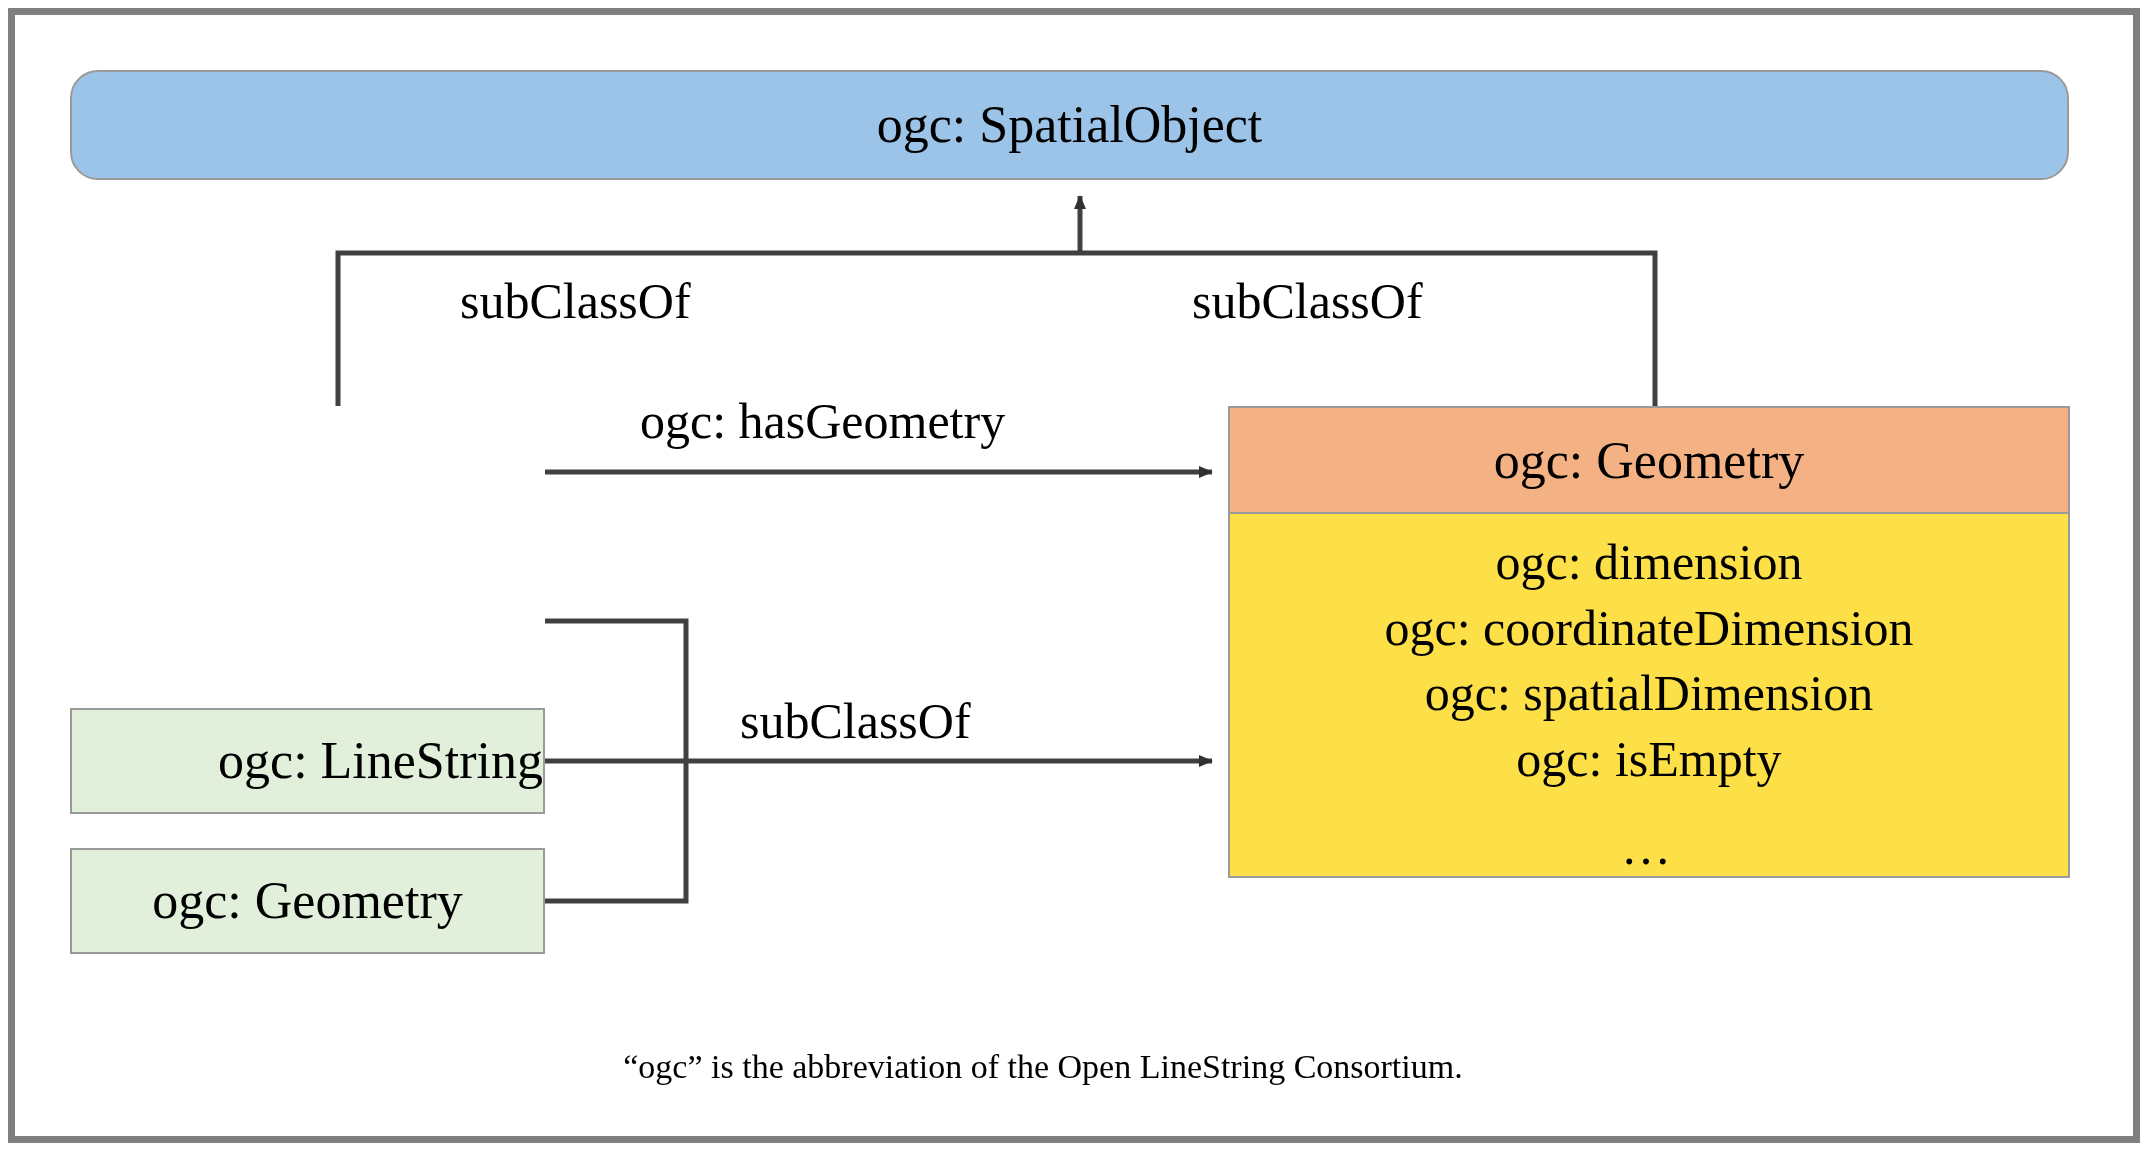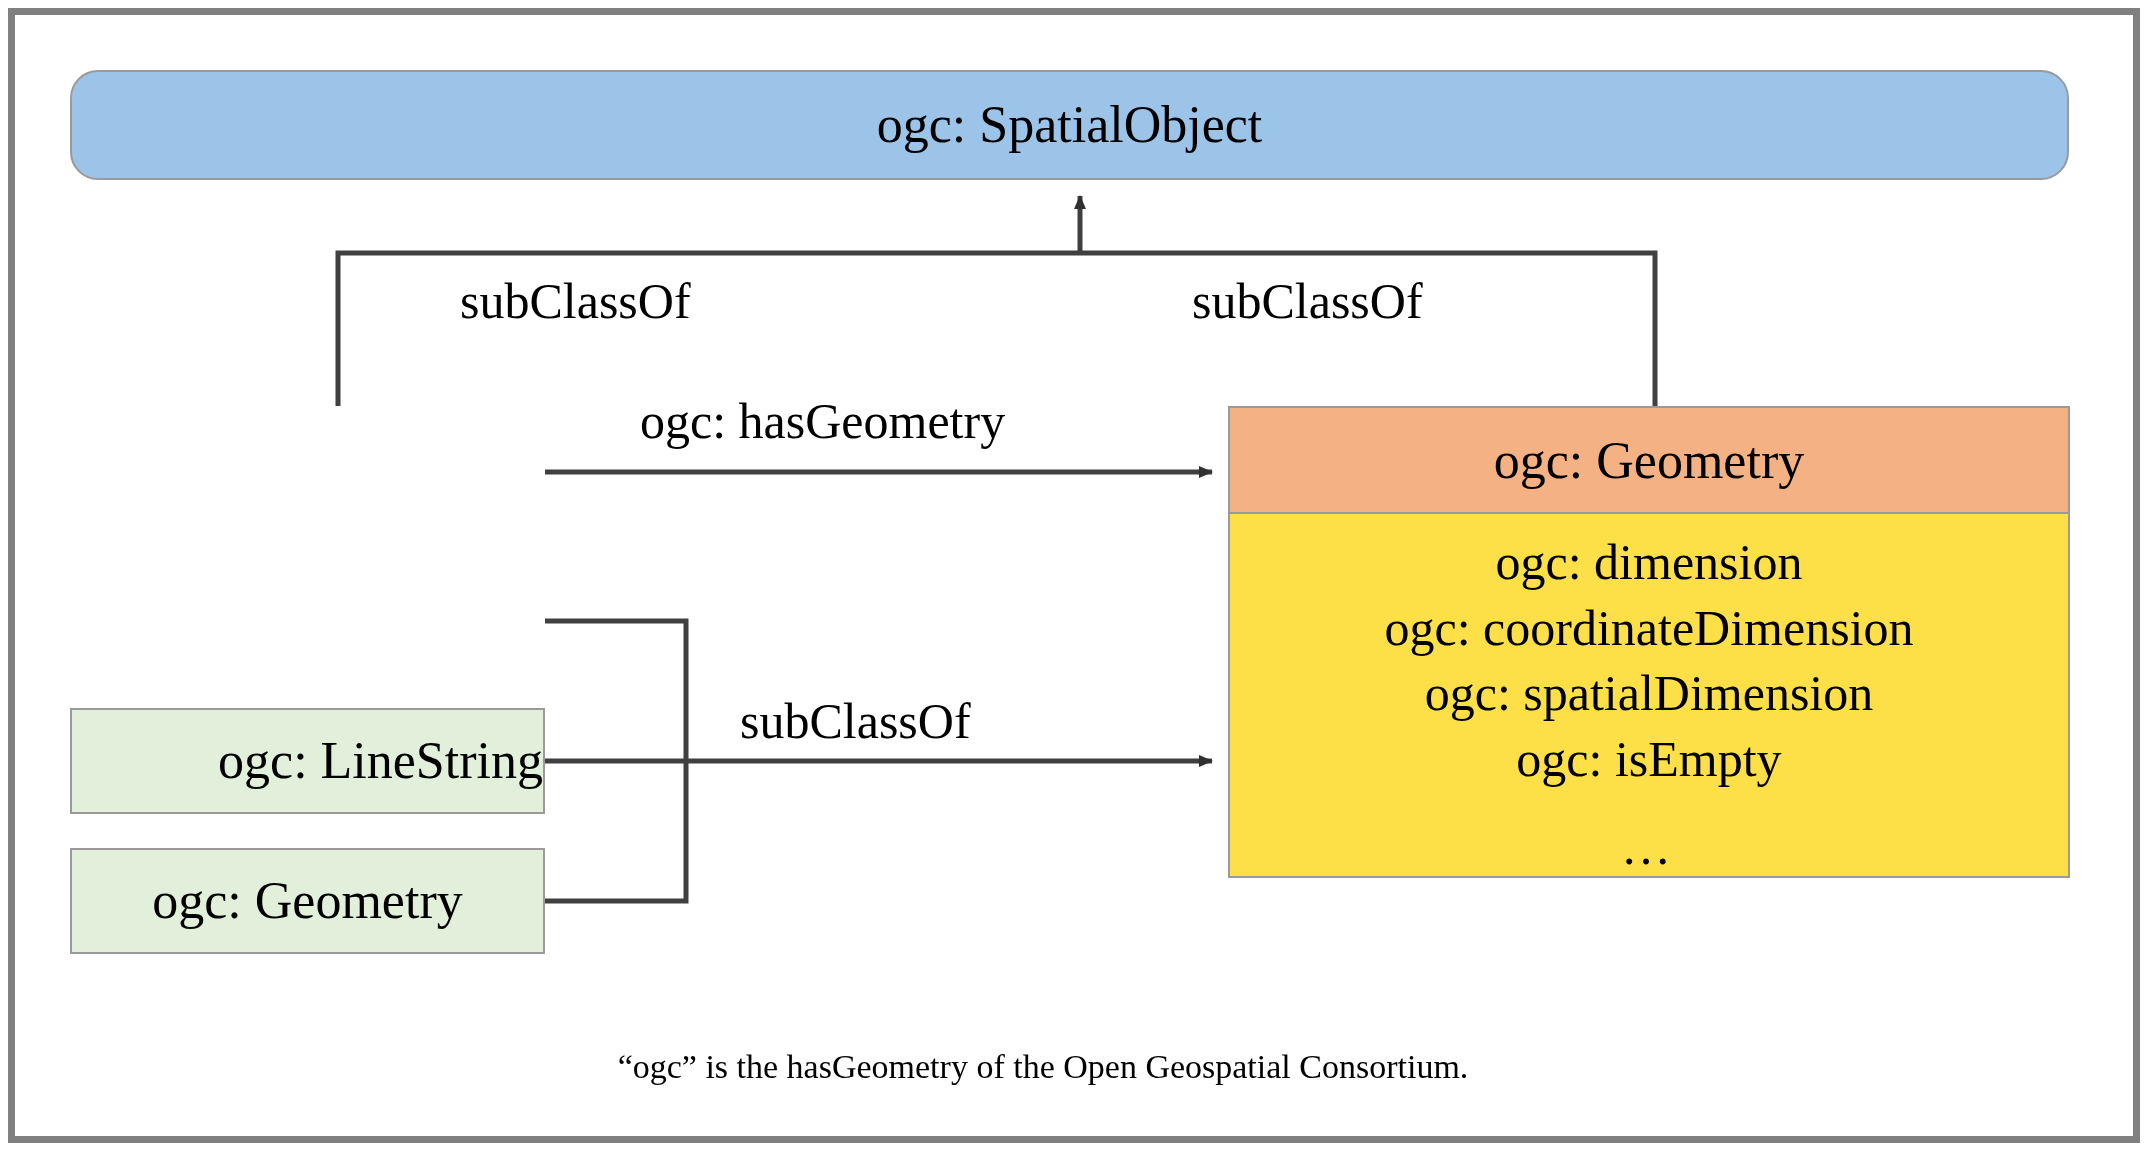--- a/index.html
+++ b/index.html
@@ -209,15 +209,15 @@
 
   <div class="edge-label" id="label-subclassof-left">subClassOf</div>
 
   <div class="edge-label" id="label-subclassof-right">subClassOf</div>
 
   <div class="edge-label" id="label-hasgeometry">ogc: hasGeometry</div>
 
   <div class="edge-label" id="label-subclassof-bottom">subClassOf</div>
 
   <div id="footnote">
-    <span id="footnote-inner">“ogc” is the hasGeometry of the Open Geospatial Consortium.</span>
+    <span id="footnote-inner">“ogc” is the abbreviation of the Open LineString Consortium.</span>
   </div>
 </div>
 
 </body></html>

